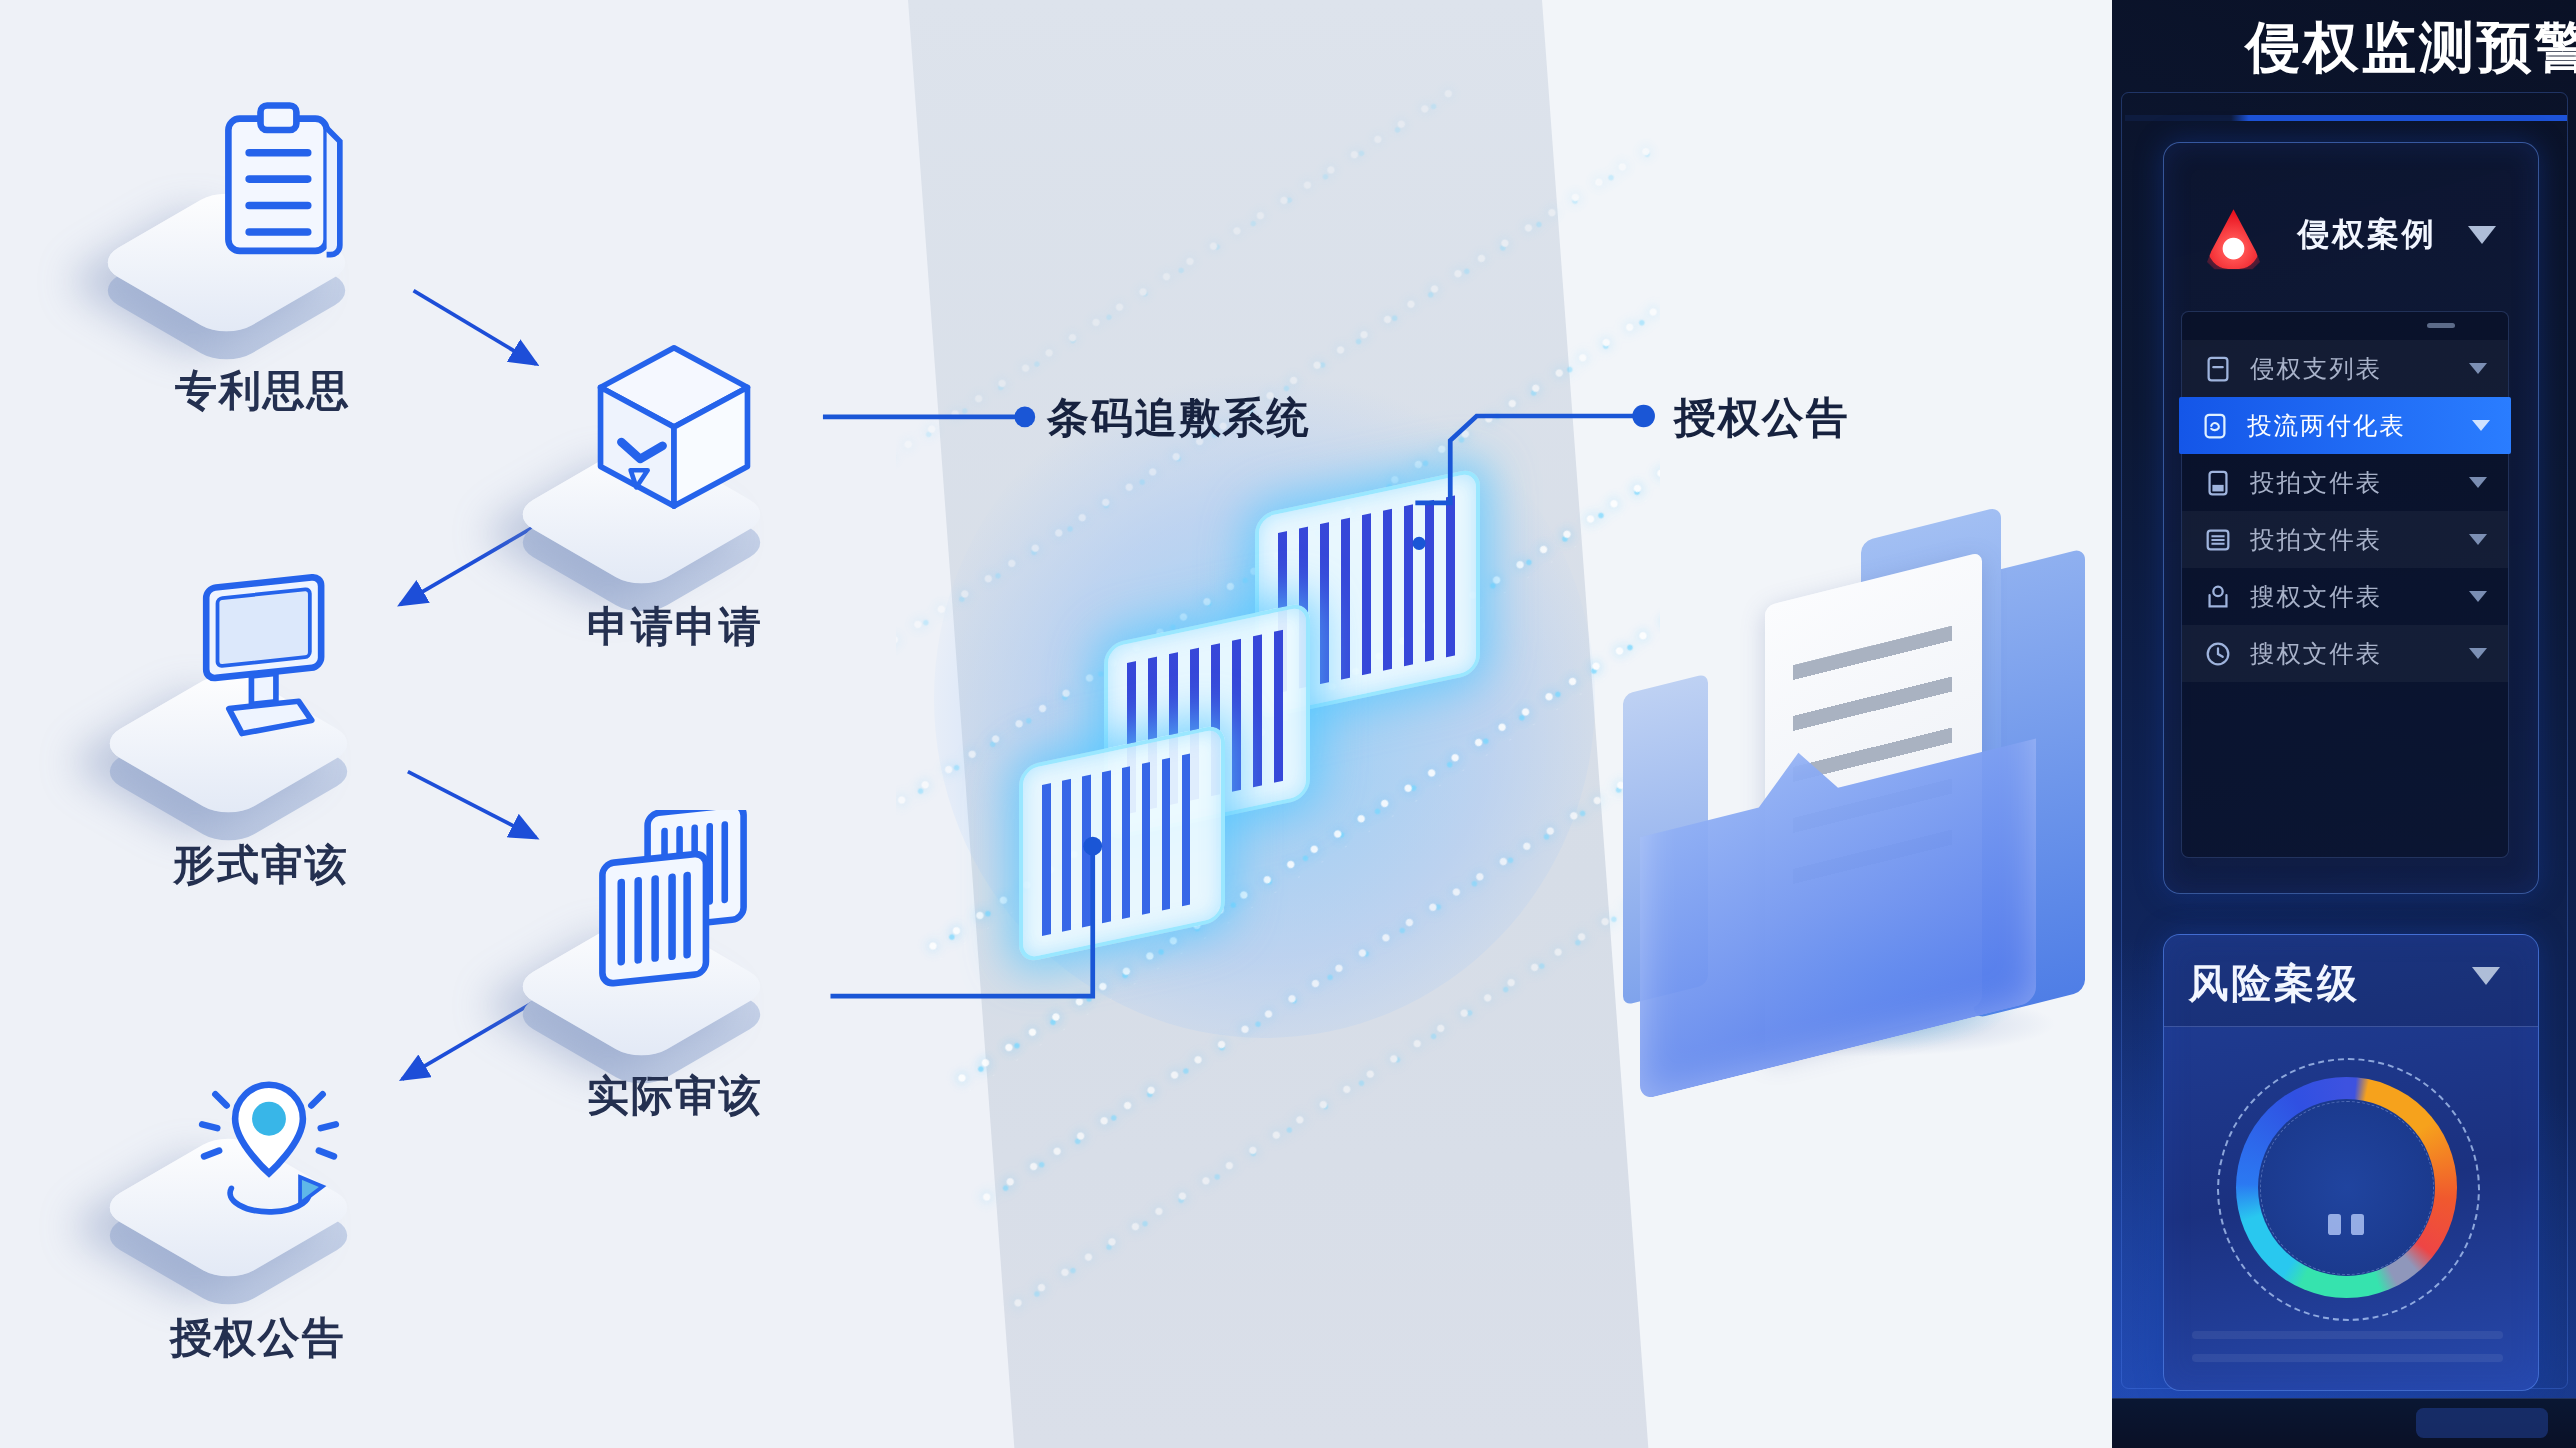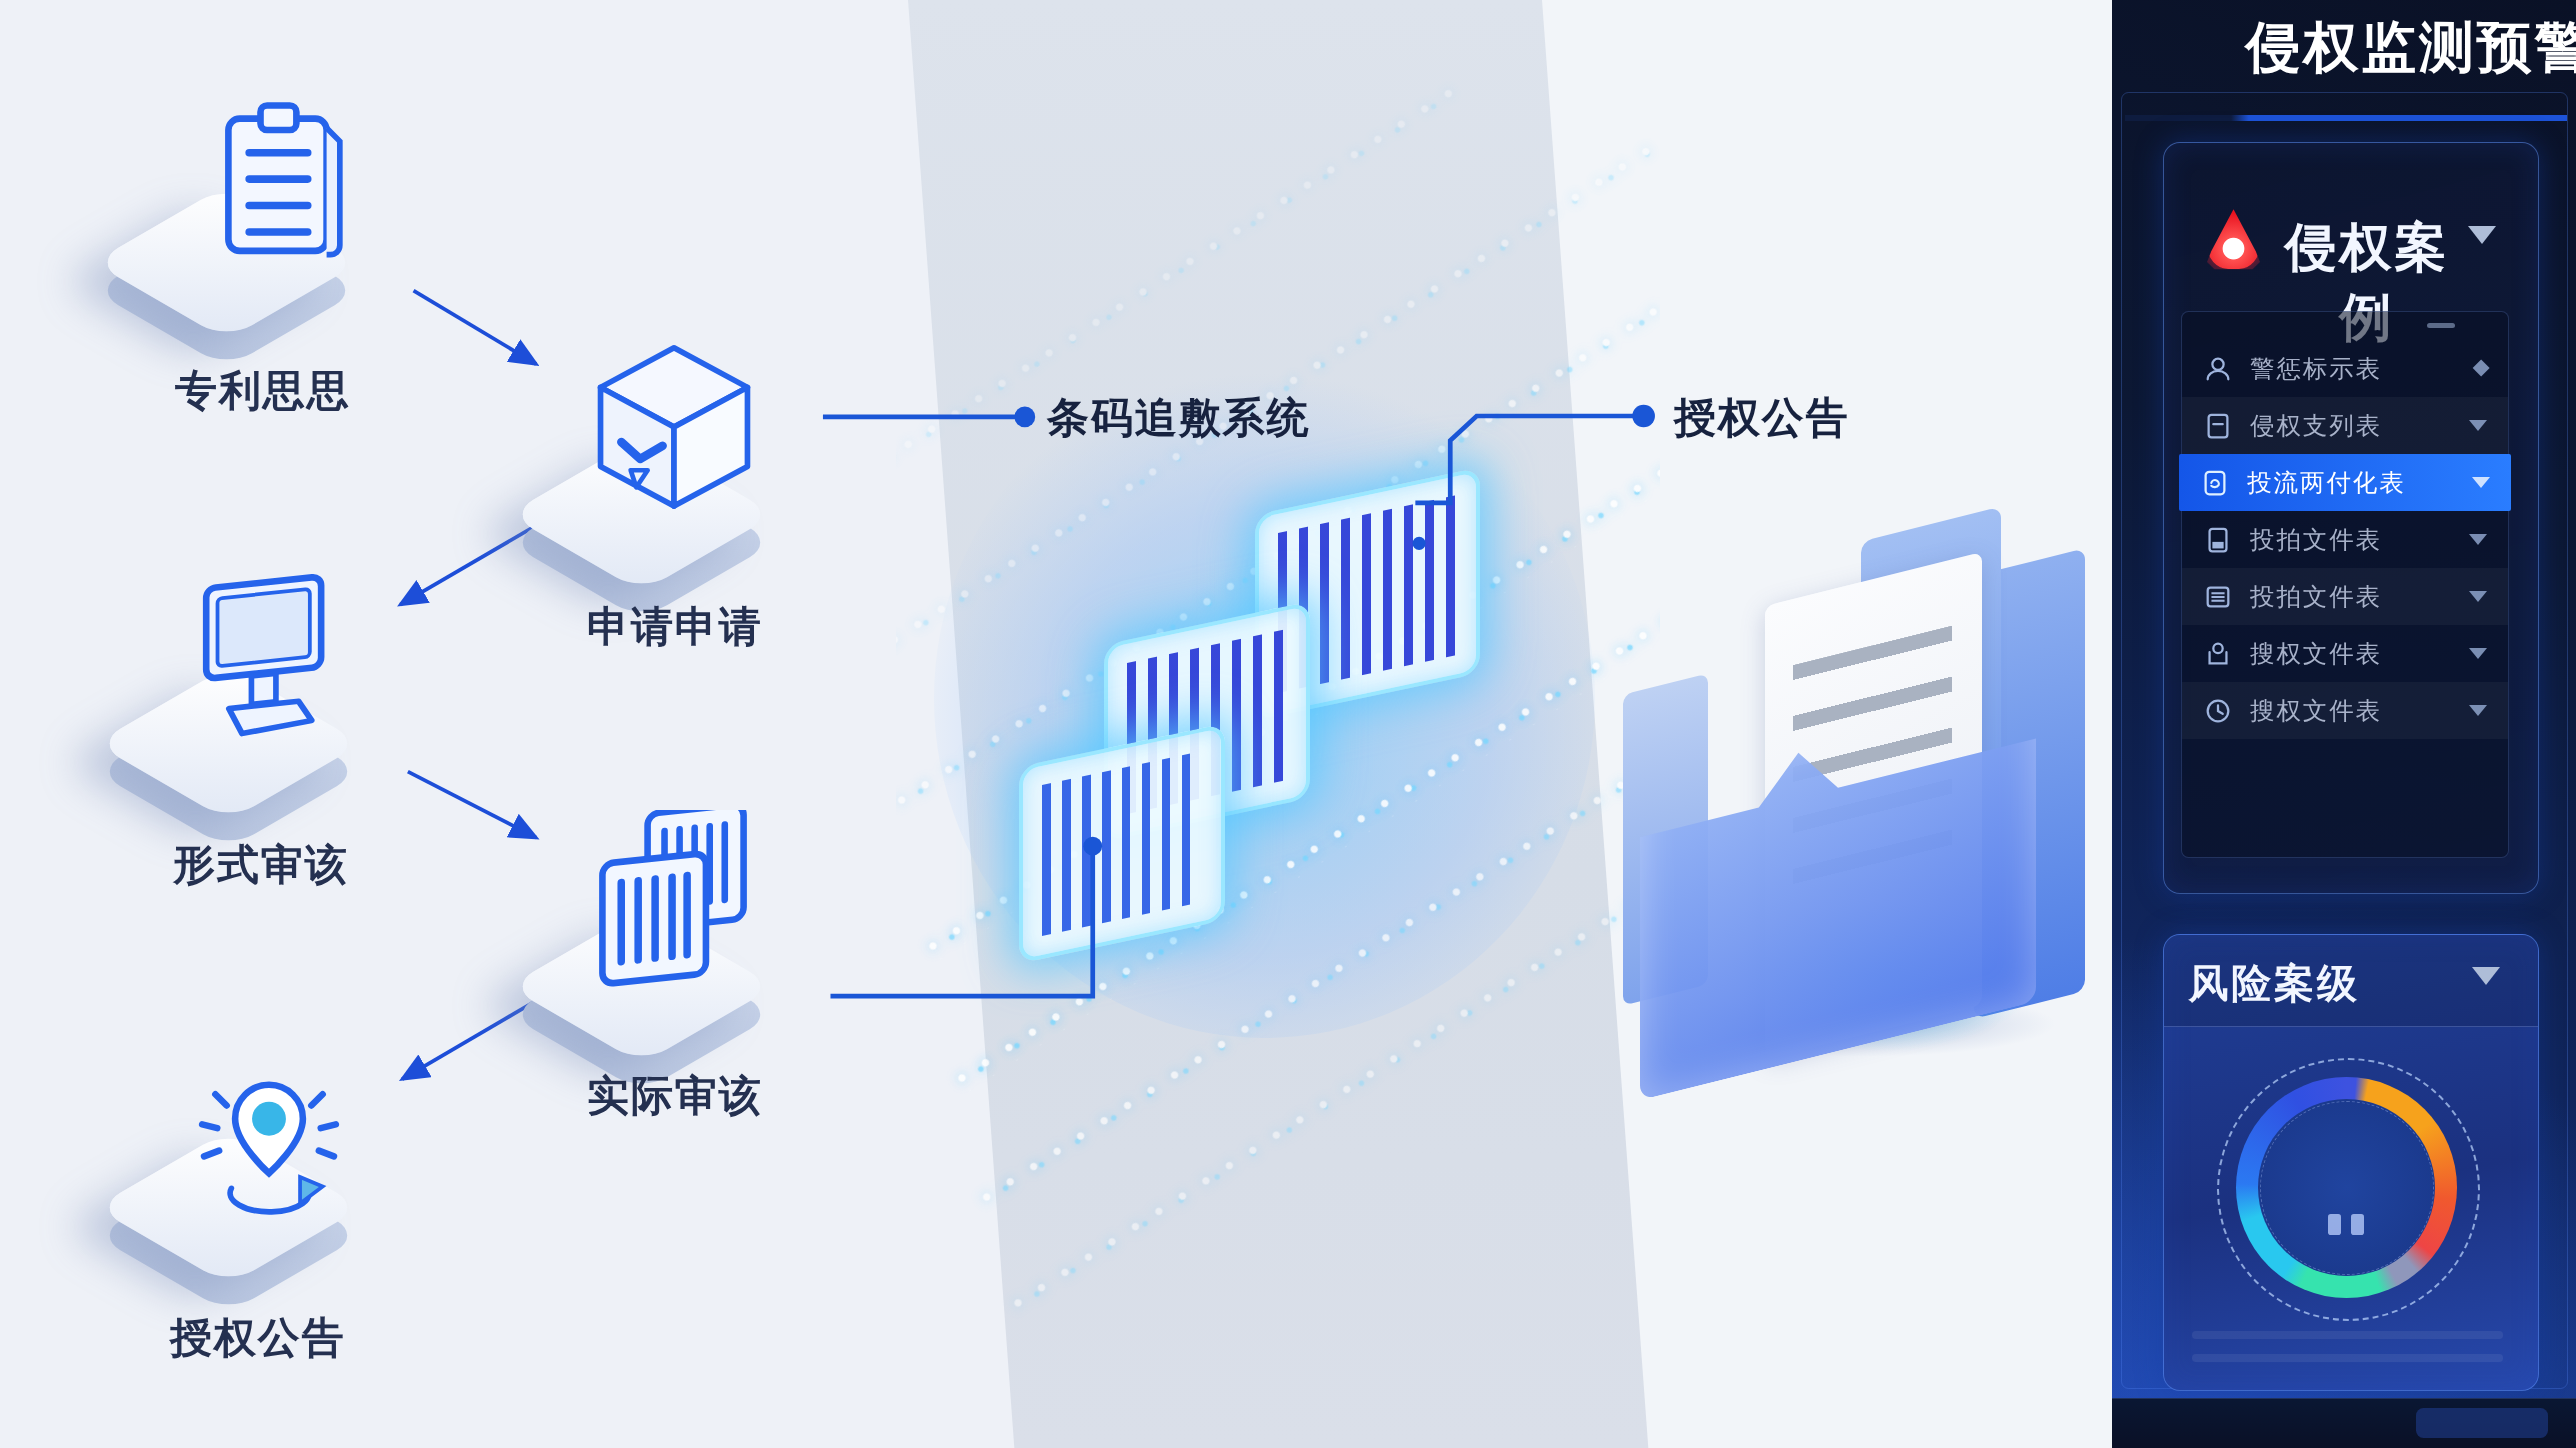--- a/index.html
+++ b/index.html
@@ -71,21 +71,21 @@
         background:linear-gradient(165deg,rgba(13,22,48,.92),rgba(16,30,70,.85));
         box-shadow:0 0 28px rgba(20,60,160,.45), inset 0 0 28px rgba(40,80,200,.18);}
   .case-card{top:142px;height:750px;}
   .risk-card{top:934px;height:455px;background:linear-gradient(170deg,#203f97 0%,#1b3180 55%,#2749ad 100%);}
   .case-head{position:absolute;left:0;top:55px;width:100%;height:94px;}
   .alert-icon{position:absolute;left:43px;top:11.3px;width:53px;height:60px;
               background:radial-gradient(circle at 50% 66%,#ffffff 0 10.4px,#ff5050 11.3px,#e8121f 75%);
               clip-path:polygon(50% 0,92% 70%,100% 88%,86% 100%,14% 100%,0 88%,8% 70%);
               border-radius:40%;box-shadow:0 0 32px rgba(255,40,60,.85);}
   .case-title{position:absolute;left:104px;top:15px;width:198px;text-align:center;
-              font-size:52px;font-weight:700;color:#f2f6ff;letter-spacing:2.8px;}
+              font-size:32px;font-weight:700;color:#f2f6ff;letter-spacing:2.8px;}
   .caret{width:0;height:0;border-left:14px solid transparent;border-right:14px solid transparent;
          border-top:18px solid #aebdd8;}
   .head-caret{position:absolute;right:42px;top:28px;}
   .list-box{position:absolute;left:17px;top:168px;width:328px;height:547px;border-radius:7.5px;
             background:rgba(8,14,34,.55);border:0.9px solid rgba(120,160,255,.22);padding-top:28px;box-sizing:border-box;}
   .list-dash{position:absolute;right:53px;top:11.3px;width:28px;height:4.7px;background:rgba(160,180,215,.55);border-radius:2.8px;}
   .row{position:relative;height:57px;display:flex;align-items:center;padding:0 21px;box-sizing:border-box;}
   .row.alt{background:rgba(255,255,255,.045);}
   .row .r-ico{width:30px;height:30px;flex:0 0 30px;margin-right:17px;}
   .row .r-lab{font-size:24.5px;color:#c3cde4;letter-spacing:1.9px;opacity:.85;white-space:nowrap;overflow:hidden;}
@@ -279,28 +279,20 @@
 
     <div class="card case-card">
       <div class="case-head">
         <div class="alert-icon"></div>
         <div class="case-title">侵权案例</div>
         <div class="caret head-caret"></div>
       </div>
       <div class="list-box">
         <div class="list-dash"></div>
 
-        <div class="row">
-          <svg class="r-ico" viewBox="0 0 32 32">
-            <circle cx="16" cy="11" r="6" fill="none" stroke="#9fb4dd" stroke-width="2.4"></circle>
-            <path d="M5,27 a11,9 0 0 1 22,0" fill="none" stroke="#9fb4dd" stroke-width="2.4" stroke-linecap="round"></path>
-          </svg>
-          <span class="r-lab">警惩标示表</span>
-          <span class="r-diamond"></span>
-        </div>
 
         <div class="row alt">
           <svg class="r-ico" viewBox="0 0 32 32">
             <rect x="6" y="4" width="20" height="24" rx="3" fill="none" stroke="#9fb4dd" stroke-width="2.4"></rect>
             <line x1="11" y1="14" x2="21" y2="14" stroke="#9fb4dd" stroke-width="2.4" stroke-linecap="round"></line>
           </svg>
           <span class="r-lab">侵权支列表</span>
           <span class="r-caret"></span>
         </div>
 

